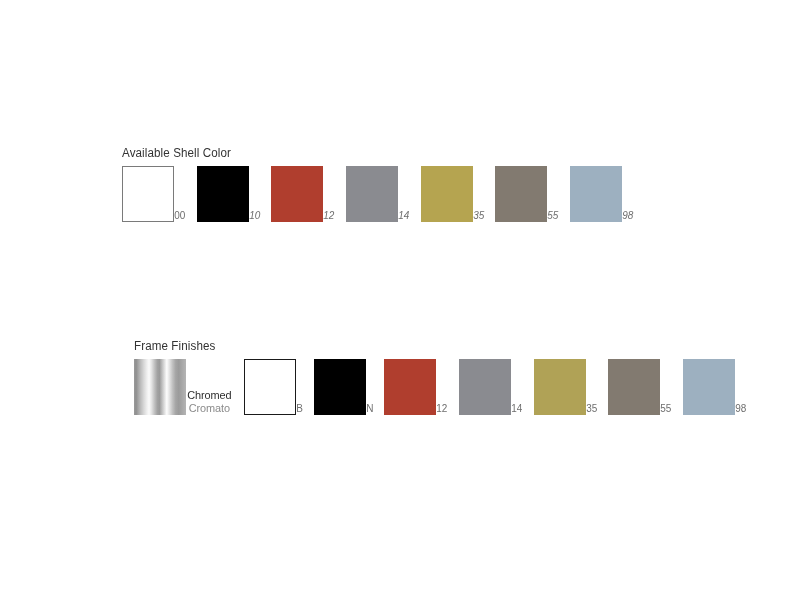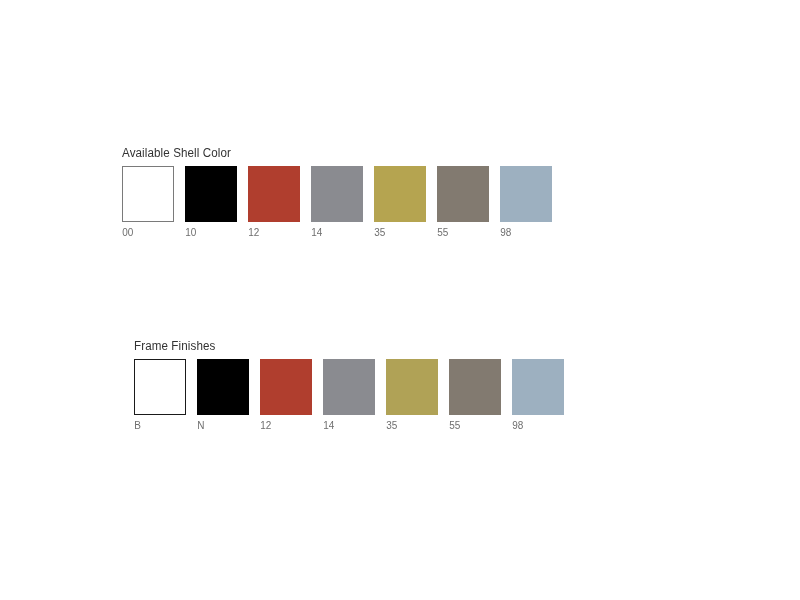--- a/index.html
+++ b/index.html
@@ -45,22 +45,22 @@
   }
 
   
   .swatch-row {
     display: flex;
     align-items: flex-start;
   }
 
   .swatch-item {
     display: flex;
-    flex-direction: column;
-    align-items: flex-start;
+    flex-direction: row;
+    align-items: flex-end;
     flex: 0 0 auto;
   }
 
   .swatch-chip {
     width: 52px;
     height: 56px;
     box-sizing: border-box;
     background: #cccccc;
   }
 
@@ -69,21 +69,21 @@
     font-size: 10.5px;
     line-height: 13px;
     color: #6e6e6e;
     text-align: center;
     margin-top: 4px;
     white-space: nowrap;
     transform: scaleX(0.95);
   }
 
   
-  #shell-row .swatch-item + .swatch-item { margin-left: 11px; }
+  #shell-row .swatch-item + .swatch-item { margin-left: 11px; font-style: italic; }
   #frame-row .swatch-item + .swatch-item { margin-left: 11px; }
 
   
   .swatch-chip.outline-gray {
     background: #ffffff;
     border: 1px solid #7a7a7a;
   }
   .swatch-chip.outline-dark {
     background: #ffffff;
     border: 1.5px solid #1a1a1a;
@@ -168,20 +168,27 @@
           <div class="swatch-chip" style="background: rgb(157, 176, 192);"></div>
           <div class="swatch-label">98</div>
         </div>
       </div>
   </div>
 
   <div class="section" id="frame-section">
     <div class="section-title">Frame Finishes</div>
     <div class="swatch-row" id="frame-row">
         <div class="swatch-item">
+          <div class="swatch-chip chromed"></div>
+          <div class="swatch-label stacked">
+            <span class="label-primary">Chromed</span>
+            <span class="label-secondary">Cromato</span>
+          </div>
+        </div>
+        <div class="swatch-item">
           <div class="swatch-chip outline-dark"></div>
           <div class="swatch-label">B</div>
         </div>
         <div class="swatch-item">
           <div class="swatch-chip" style="background: rgb(0, 0, 0);"></div>
           <div class="swatch-label">N</div>
         </div>
         <div class="swatch-item">
           <div class="swatch-chip" style="background: rgb(176, 62, 46);"></div>
           <div class="swatch-label">12</div>

